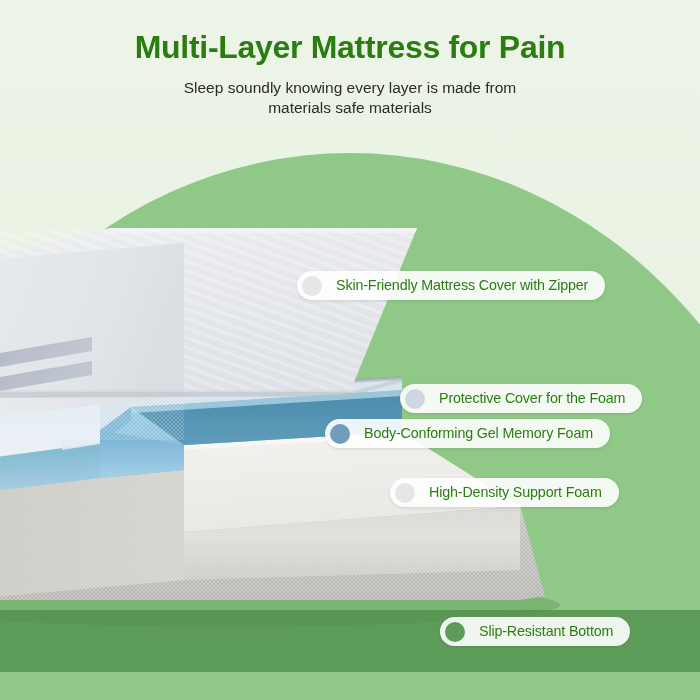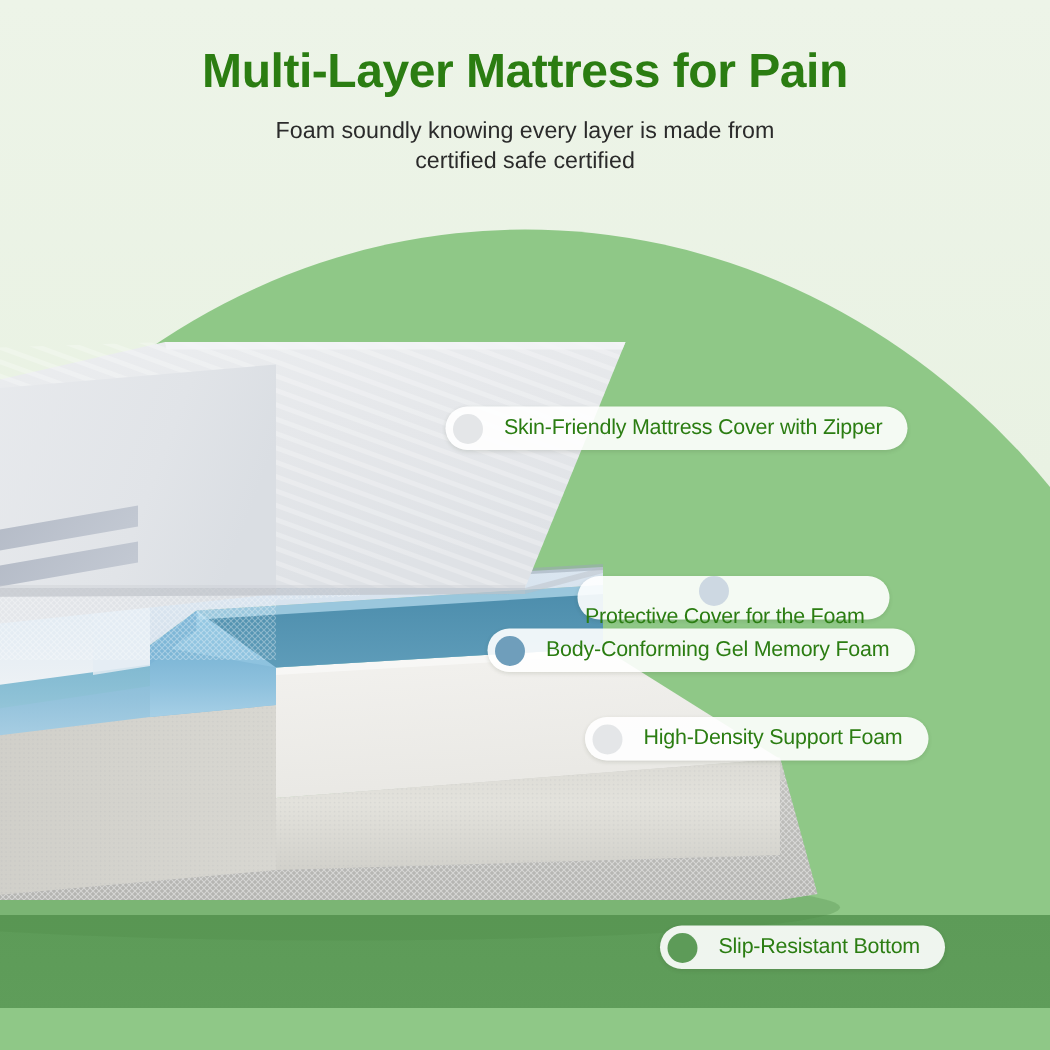--- a/index.html
+++ b/index.html
@@ -94,21 +94,21 @@
   }
   .pill .ptext{
     color:#2b7d12;
     font-size:14.3px;
     font-weight:normal;
     letter-spacing:-0.15px;
     line-height:1;
   }
 
   #pill-0{ left:297px; top:271px; }
-  #pill-1{ left:385px; top:384px;flex-direction:column; }
+  #pill-1{ left:400px; top:384px; }
   #pill-2{ left:325px; top:419px; }
   #pill-3{ left:390px; top:478px; }
   #pill-4{ left:440px; top:617px; }
 </style>
 </head>
 <body>
 
 <div id="stage">
 
   <div class="bg-pale"></div>
@@ -263,22 +263,22 @@
     </g>
 
     <polygon points="-40,392 350,392 402,378 402,382 350,396 -40,398" fill="#b9bdc4" opacity="0.45"></polygon>
   </svg>
 
   <div class="header">
     <h1 class="title" style="color: rgb(43, 125, 18);">
       <span>Multi-Layer Mattress for Pain</span><br>
     </h1>
     <p class="subtitle" style="color: rgb(43, 43, 43);">
-      <span>Foam soundly knowing every layer is made from</span><br>
-      <span>certified safe certified</span>
+      <span>Sleep soundly knowing every layer is made from</span><br>
+      <span>materials safe materials</span>
     </p>
   </div>
 
   <div class="pill" id="pill-0">
     <span class="dot" style="background: rgb(228, 230, 232);"></span>
     <span class="ptext">Skin-Friendly Mattress Cover with Zipper</span>
   </div>
 
   <div class="pill" id="pill-1">
     <span class="dot" style="background: rgb(205, 216, 226);"></span>

